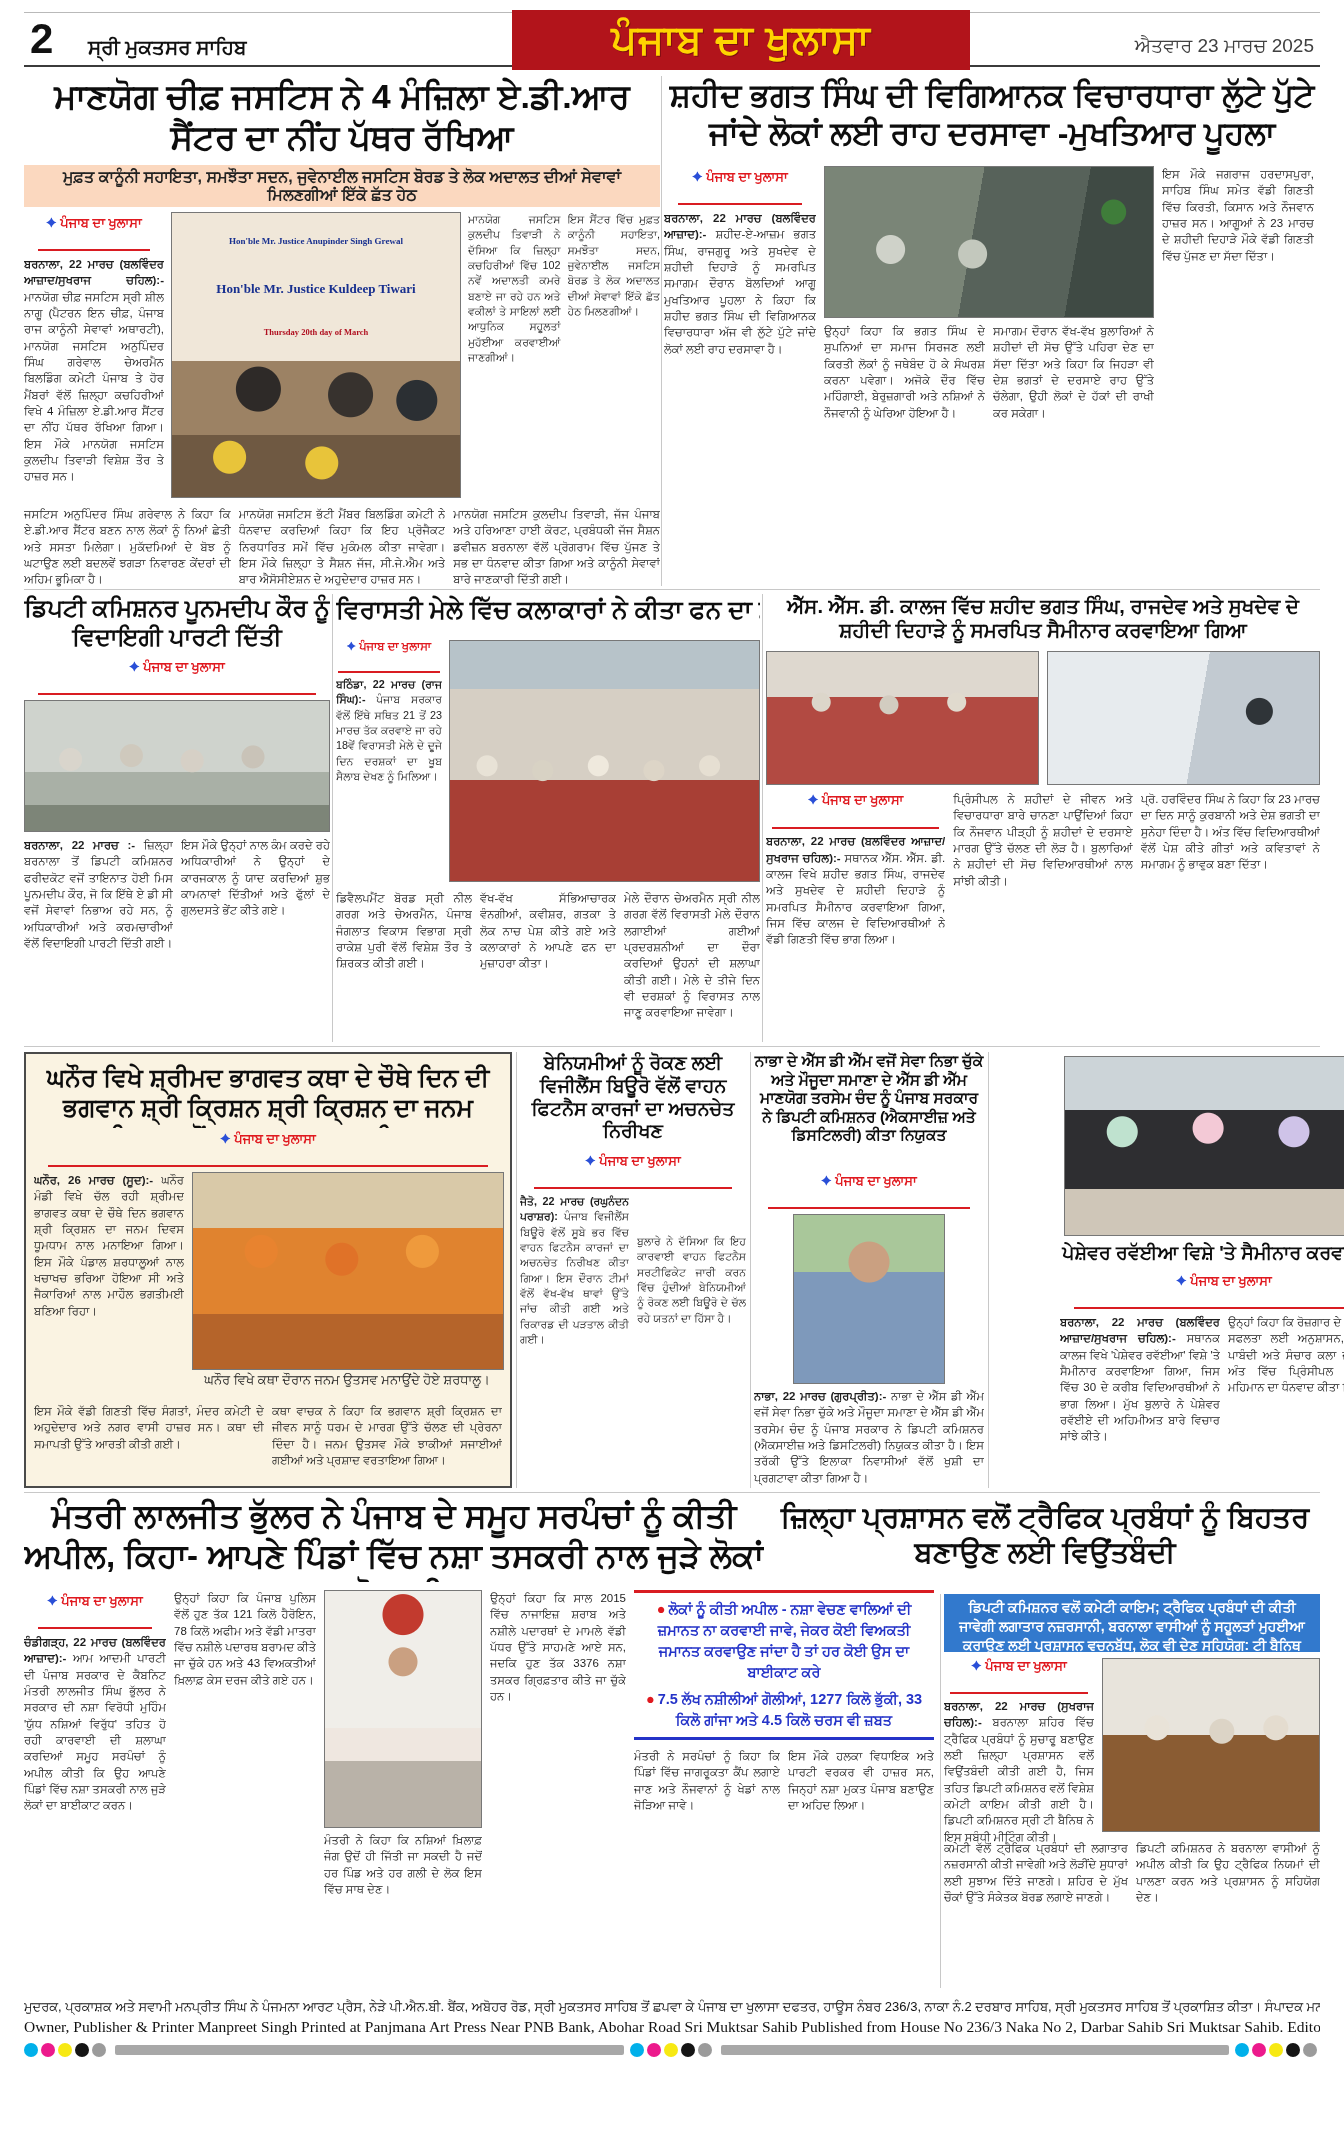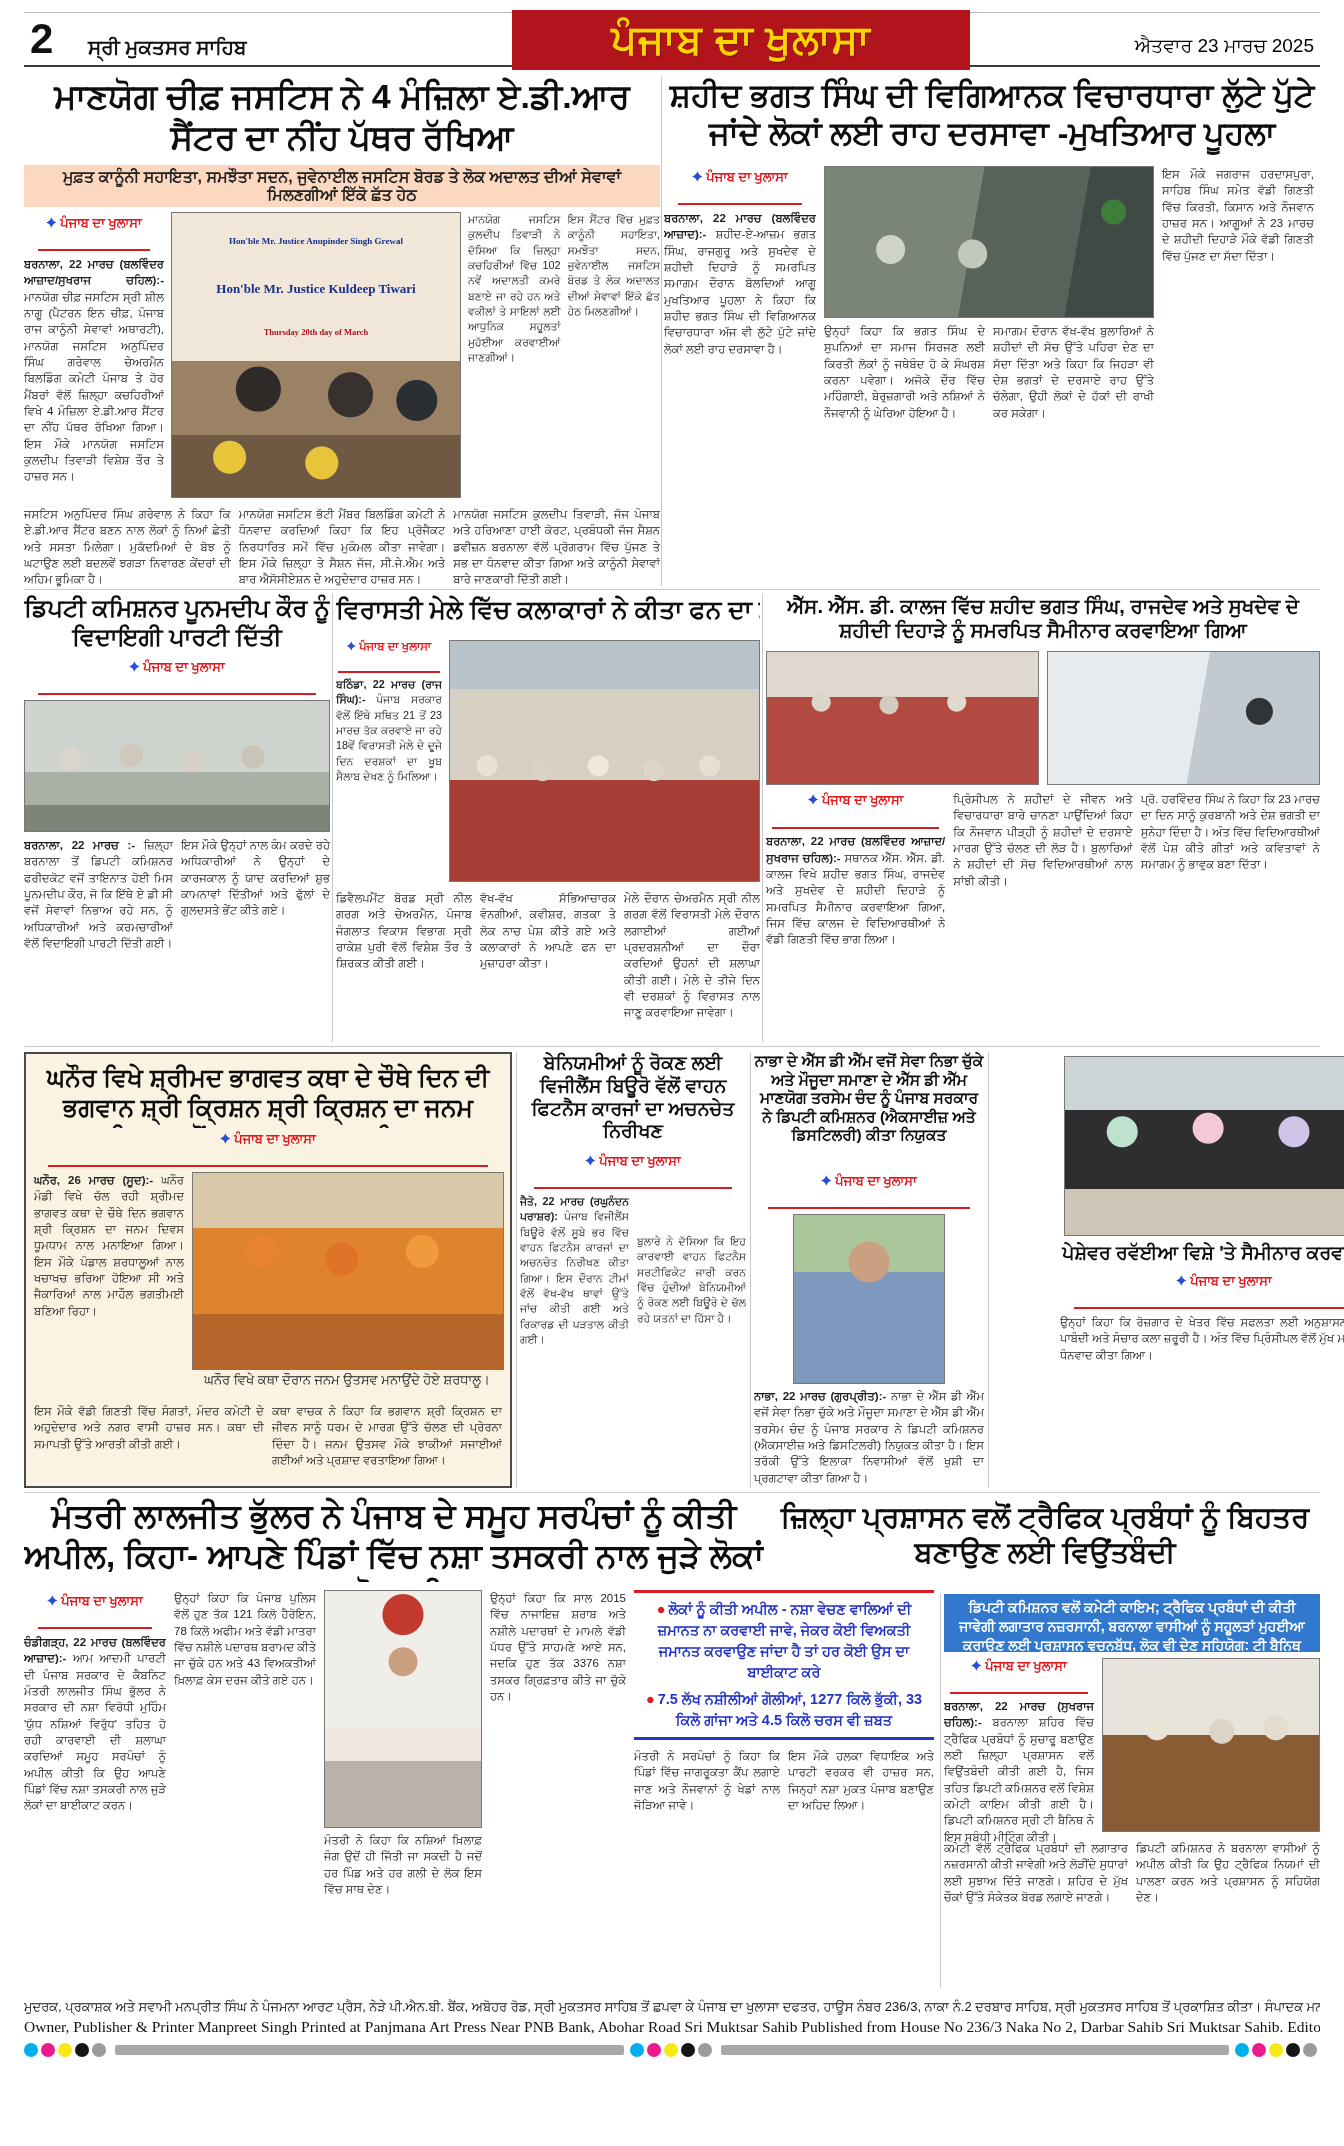--- a/index.html
+++ b/index.html
@@ -3,21 +3,21 @@
 <meta charset="utf-8">
 <style>
   html,body{margin:0;padding:0;background:#ffffff;}
   .page{position:relative;width:1344px;height:2146px;background:#fff;overflow:hidden;
         font-family:"Liberation Sans",sans-serif;color:#1c1c1c;}
   
   .header{position:absolute;left:24px;top:12px;width:1296px;height:52px;
           border-top:1px solid #b9b9b9;border-bottom:2.5px solid #3b3b3b;}
   .pagenum{position:absolute;left:6px;top:2px;font-size:42px;font-weight:bold;color:#111;}
   .edition{position:absolute;left:64px;bottom:6px;font-size:20px;font-weight:bold;color:#111;}
-  .pubdate{position:absolute;right:6px;bottom:8px;font-size:19px;color:#000000;}
+  .pubdate{position:absolute;right:6px;bottom:8px;font-size:19px;color:#404040;}
   .masthead{position:absolute;left:512px;top:10px;width:458px;height:60px;background:#b2141b;
             display:flex;align-items:center;justify-content:center;z-index:3;}
   .masthead span{font-size:40px;font-weight:bold;color:#ffd400;letter-spacing:1px;
                  text-shadow:1px 1px 0 #7e0d12;}
   
   .art{position:absolute;overflow:hidden;}
   .hl{font-weight:bold;color:#0d0d0d;text-align:center;line-height:1.2;overflow:hidden;}
   .sub{background:#fbd8bf;font-weight:bold;text-align:center;font-size:16px;
        padding:3px 4px;margin-top:5px;color:#222;}
   .tag{color:#e0191f;font-weight:bold;font-size:13px;text-align:center;
@@ -247,20 +247,24 @@
 
   <div class="art" style="left:1028px;top:1052px;width:328px;height:436px;margin-left:32px;">
     <div class="photo" style="width:318px;height:178px;margin:4px auto 0;background:
           radial-gradient(circle at 18% 42%, #bfe2cf 0 15px, transparent 16px),
           radial-gradient(circle at 45% 40%, #f3c9d6 0 15px, transparent 16px),
           radial-gradient(circle at 72% 42%, #cfc3e8 0 15px, transparent 16px),
           linear-gradient(180deg,#ccd4d8 0 30%,#2e2e31 30% 74%,#cfc6b8 74% 100%);"></div>
     <div class="hl" style="font-size:19px;height:28px;margin-top:6px;">ਪੇਸ਼ੇਵਰ ਰਵੱਈਆ ਵਿਸ਼ੇ 'ਤੇ ਸੈਮੀਨਾਰ ਕਰਵਾਇਆ</div>
     <div class="tag"><span class="star">✦</span> <span>ਪੰਜਾਬ ਦਾ ਖੁਲਾਸਾ</span></div>
     <div class="cols" style="height:186px;">
+      <div class="col">
+        <span class="dl">ਬਰਨਾਲਾ, 22 ਮਾਰਚ (ਬਲਵਿੰਦਰ ਆਜ਼ਾਦ/ਸੁਖਰਾਜ ਚਹਿਲ):-</span>
+        <span>ਸਥਾਨਕ ਕਾਲਜ ਵਿਖੇ 'ਪੇਸ਼ੇਵਰ ਰਵੱਈਆ' ਵਿਸ਼ੇ 'ਤੇ ਸੈਮੀਨਾਰ ਕਰਵਾਇਆ ਗਿਆ, ਜਿਸ ਵਿੱਚ 30 ਦੇ ਕਰੀਬ ਵਿਦਿਆਰਥੀਆਂ ਨੇ ਭਾਗ ਲਿਆ। ਮੁੱਖ ਬੁਲਾਰੇ ਨੇ ਪੇਸ਼ੇਵਰ ਰਵੱਈਏ ਦੀ ਅਹਿਮੀਅਤ ਬਾਰੇ ਵਿਚਾਰ ਸਾਂਝੇ ਕੀਤੇ।</span>
+      </div>
       <div class="col">ਉਨ੍ਹਾਂ ਕਿਹਾ ਕਿ ਰੋਜ਼ਗਾਰ ਦੇ ਖੇਤਰ ਵਿੱਚ ਸਫਲਤਾ ਲਈ ਅਨੁਸ਼ਾਸਨ, ਸਮੇਂ ਦੀ ਪਾਬੰਦੀ ਅਤੇ ਸੰਚਾਰ ਕਲਾ ਜ਼ਰੂਰੀ ਹੈ। ਅੰਤ ਵਿੱਚ ਪ੍ਰਿੰਸੀਪਲ ਵੱਲੋਂ ਮੁੱਖ ਮਹਿਮਾਨ ਦਾ ਧੰਨਵਾਦ ਕੀਤਾ ਗਿਆ।</div>
     </div>
   </div>
 
   <div class="art" style="left:24px;top:1496px;width:912px;height:492px;">
     <div class="hl" style="font-size:33px;width:740px;height:86px;">ਮੰਤਰੀ ਲਾਲਜੀਤ ਭੁੱਲਰ ਨੇ ਪੰਜਾਬ ਦੇ ਸਮੂਹ ਸਰਪੰਚਾਂ ਨੂੰ ਕੀਤੀ ਅਪੀਲ, ਕਿਹਾ- ਆਪਣੇ ਪਿੰਡਾਂ ਵਿੱਚ ਨਸ਼ਾ ਤਸਕਰੀ ਨਾਲ ਜੁੜੇ ਲੋਕਾਂ ਦਾ ਕਰੋ ਬਾਈਕਾਟ</div>
     <div style="display:flex;gap:8px;margin-top:8px;height:392px;">
       <div style="width:142px;">
         <div class="tag"><span class="star">✦</span> <span>ਪੰਜਾਬ ਦਾ ਖੁਲਾਸਾ</span></div>
         <div class="col" style="height:352px;">

